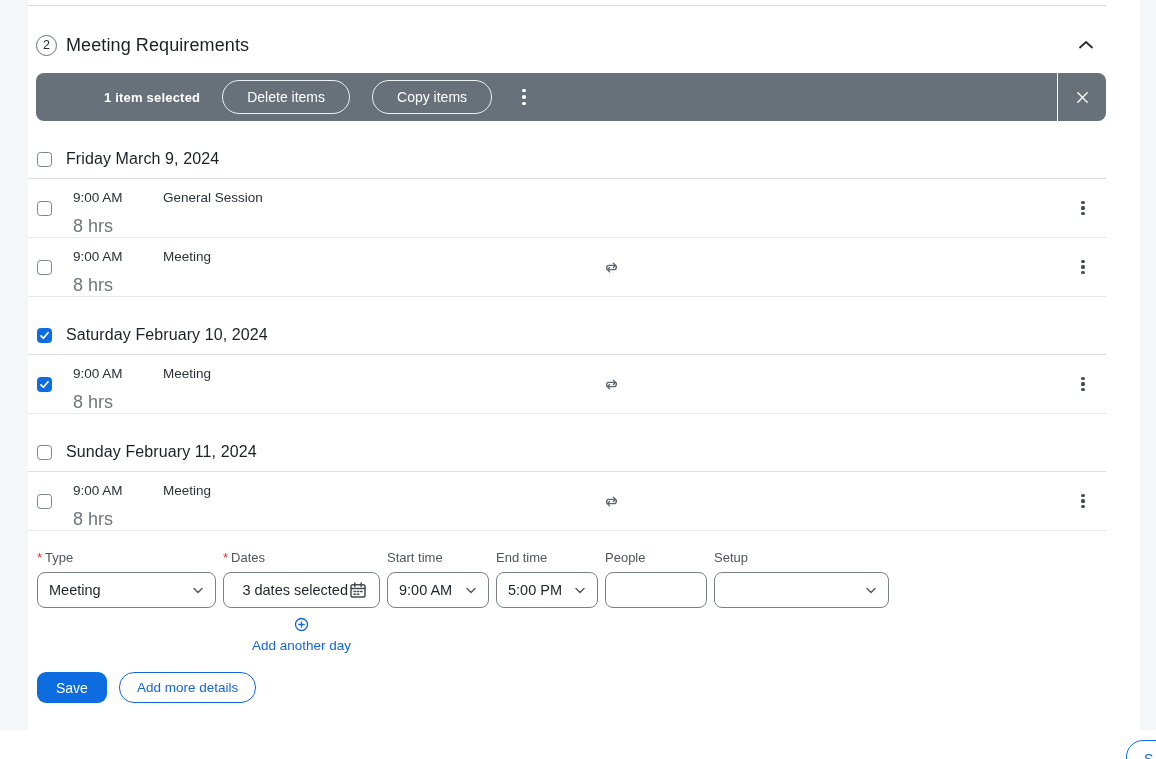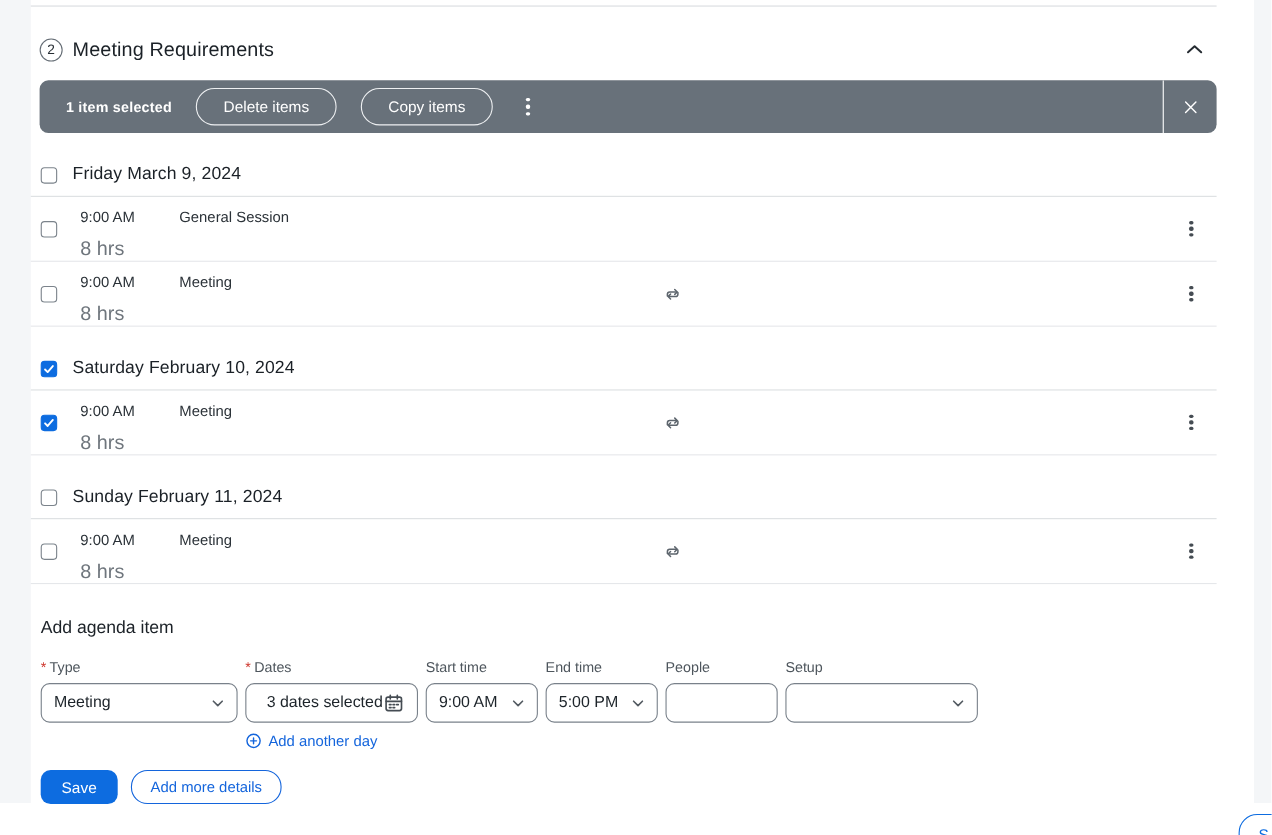--- a/index.html
+++ b/index.html
@@ -22,21 +22,21 @@
     display:flex; align-items:center; justify-content:center;
     font-size:12.5px; color:#262d33; flex:none;
   }
   .section-title { font-size:18px; font-weight:500; color:#1b2127; margin-left:9px; letter-spacing:.1px; }
   .head-spacer { flex:1; }
   .collapse-btn { width:24px; height:24px; display:flex; align-items:center; justify-content:center; cursor:pointer; }
 
   
   .bulk-bar {
     margin:16px 0 0 8px; width:1070px; height:48px; background:#68717a;
-    border-radius:8px; display:flex; align-items:center; overflow:hidden;
+    border-radius:8px; display:flex; align-items:center; overflow:hidden;padding-left:44px;
   }
   .bulk-count { color:#ffffff; font-size:13px; font-weight:700; margin-left:24px; letter-spacing:.2px; }
   .bulk-btn {
     height:34px; border:1px solid #eef0f2; border-radius:17px; background:transparent;
     color:#ffffff; font-size:14px; font-weight:500; padding:0 24px; margin-left:22px;
     font-family:inherit; cursor:pointer; display:flex; align-items:center;
   }
   .bulk-kebab { margin-left:22px; width:20px; height:34px; display:flex; flex-direction:column;
     align-items:center; justify-content:center; gap:3px; cursor:pointer; background:none; border:none; }
   .bulk-kebab i { width:3.6px; height:3.6px; border-radius:50%; background:#ffffff; }
@@ -78,21 +78,21 @@
   .field {
     height:36px; border:1px solid #79818a; border-radius:8px; background:#fff;
     display:flex; align-items:center; justify-content:space-between;
     padding:0 11px; font-size:14.5px; color:#1d242a; cursor:pointer;
   }
   .field .val { white-space:nowrap; }
   .w-type{width:179px;} .w-dates{width:157px;justify-content:flex-end;} .w-time{width:102px;} .w-setup{width:175px;}
   .people-input { height:36px; width:102px; border:1px solid #79818a; border-radius:8px;
     padding:0 11px; font-size:14.5px; font-family:inherit; color:#1d242a; outline:none; }
   .add-day-link { margin-top:9px; display:flex; align-items:center; gap:6px;
-    color:#1465dc; font-size:13.5px; cursor:pointer; background:none; border:none; font-family:inherit; }
+    color:#1465dc; font-size:13.5px; cursor:pointer; background:none; border:none; font-family:inherit;flex-direction:column; }
 
   .btn-row { display:flex; gap:12px; margin:19px 0 0 9px; }
   .btn-save { height:31px; padding:0 19px; background:#0d6ce0; color:#fff; border:none;
     border-radius:9px; font-size:14px; font-weight:500; font-family:inherit; cursor:pointer; }
   .btn-outline { height:31px; padding:0 17px; background:#fff; color:#1465dc;
     border:1px solid #1465dc; border-radius:15px; font-size:13.5px; font-family:inherit; cursor:pointer; }
 
   
   .partial-btn {
     position:absolute; left:1126px; top:740px; width:90px; height:38px;
@@ -264,21 +264,20 @@
     <span class="row-spacer"></span>
     <span class="kebab-cell">
         <button class="kebab-btn">
           <i></i>
           <i></i>
           <i></i>
         </button>
       </span>
   </div>
 
-  <div class="form-heading">Add agenda item</div>
 
   <div class="form-row">
     <div class="field-group">
       <span class="field-label">
           <span class="req">*</span>
           <span>Type</span>
         </span>
       <div class="field w-type">
         <span class="val">Meeting</span>
         <span>

